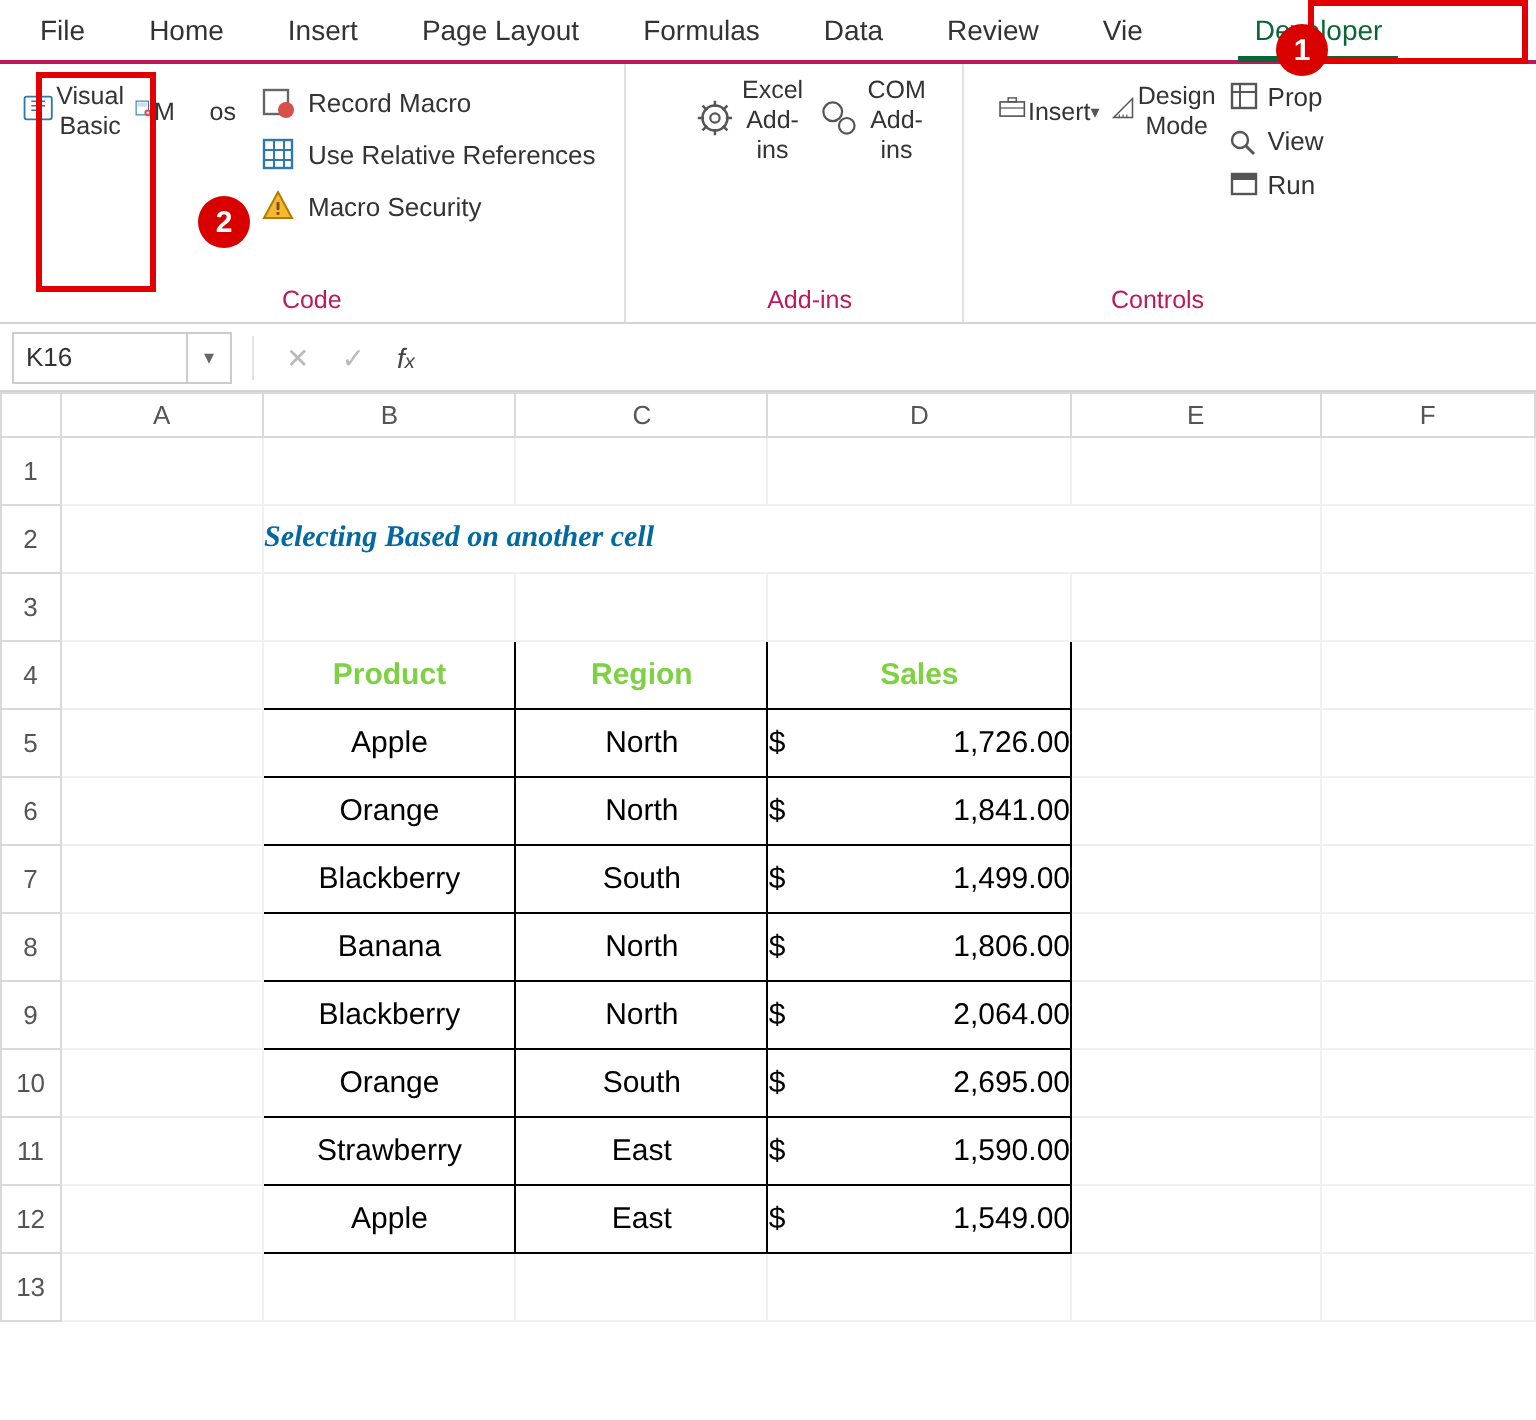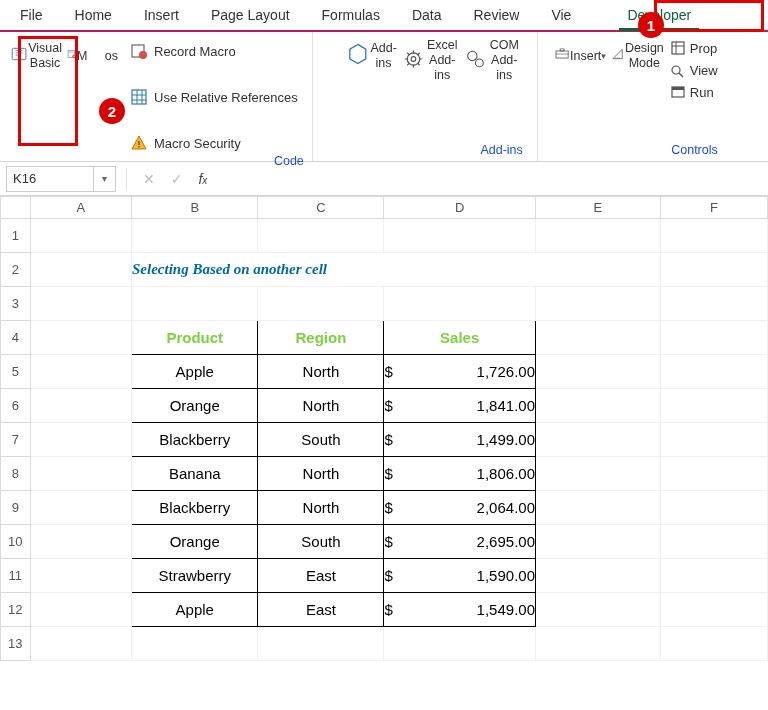--- a/index.html
+++ b/index.html
@@ -52,42 +52,42 @@
   }
   .group {
     border-right: 1px solid #e0e0e0;
     padding: 2px 8px 2px 8px;
     display: flex;
     flex-direction: column;
     height: 100%;
   }
   .group-body { flex: 1; display: flex; align-items: flex-start; }
   .group-label {
-    text-align: right;
+    text-align: center;
     font-size: 12.5px;
-    color: #1d4ed8;
+    color: #be185d;
     padding-bottom: 2px;
   }
   .big-btn {
     display: flex;
     flex-direction: row;
     align-items: center;
     justify-content: flex-start;
     width: 56px;
     padding: 4px 2px;
     font-size: 12.5px;
     text-align: center;
     color: #333;
     line-height: 1.2;
   }
   .big-btn svg { margin-bottom: 4px; }
   .small-row {
     display: flex;
     flex-direction: column;
-    gap: 24px;
+    gap: 4px;
     padding-top: 6px;
     padding-left: 4px;
   }
   .small-btn {
     display: flex;
     align-items: center;
     gap: 6px;
     font-size: 13px;
     color: #333;
     padding: 2px 6px;
@@ -298,27 +298,20 @@
             </svg>
           <span>Macro Security</span>
         </div>
       </div>
     </div>
     <div class="group-label">Code</div>
   </div>
 
   <div class="group" style="padding-left:30px;padding-right:14px">
     <div class="group-body">
-      <div class="big-btn">
-        <svg width="32" height="32" viewBox="0 0 32 32">
-            <path d="M16 4l10 6v12l-10 6-10-6V10z" fill="none" stroke="#2a7ab0" stroke-width="1.6"></path>
-          </svg>
-        <span style="white-space:pre-line">Add-
-ins</span>
-      </div>
       <div class="big-btn" style="width:62px">
         <svg width="32" height="32" viewBox="0 0 32 32">
             <circle cx="16" cy="16" r="8" fill="none" stroke="#555" stroke-width="1.6"></circle>
             <circle cx="16" cy="16" r="3" fill="none" stroke="#555" stroke-width="1.4"></circle>
             <path d="M16 5v4M16 23v4M5 16h4M23 16h4M8 8l3 3M21 21l3 3M24 8l-3 3M11 21l-3 3" stroke="#555" stroke-width="1.6"></path>
           </svg>
         <span style="white-space:pre-line">Excel
 Add-ins</span>
       </div>
       <div class="big-btn" style="width:62px">

